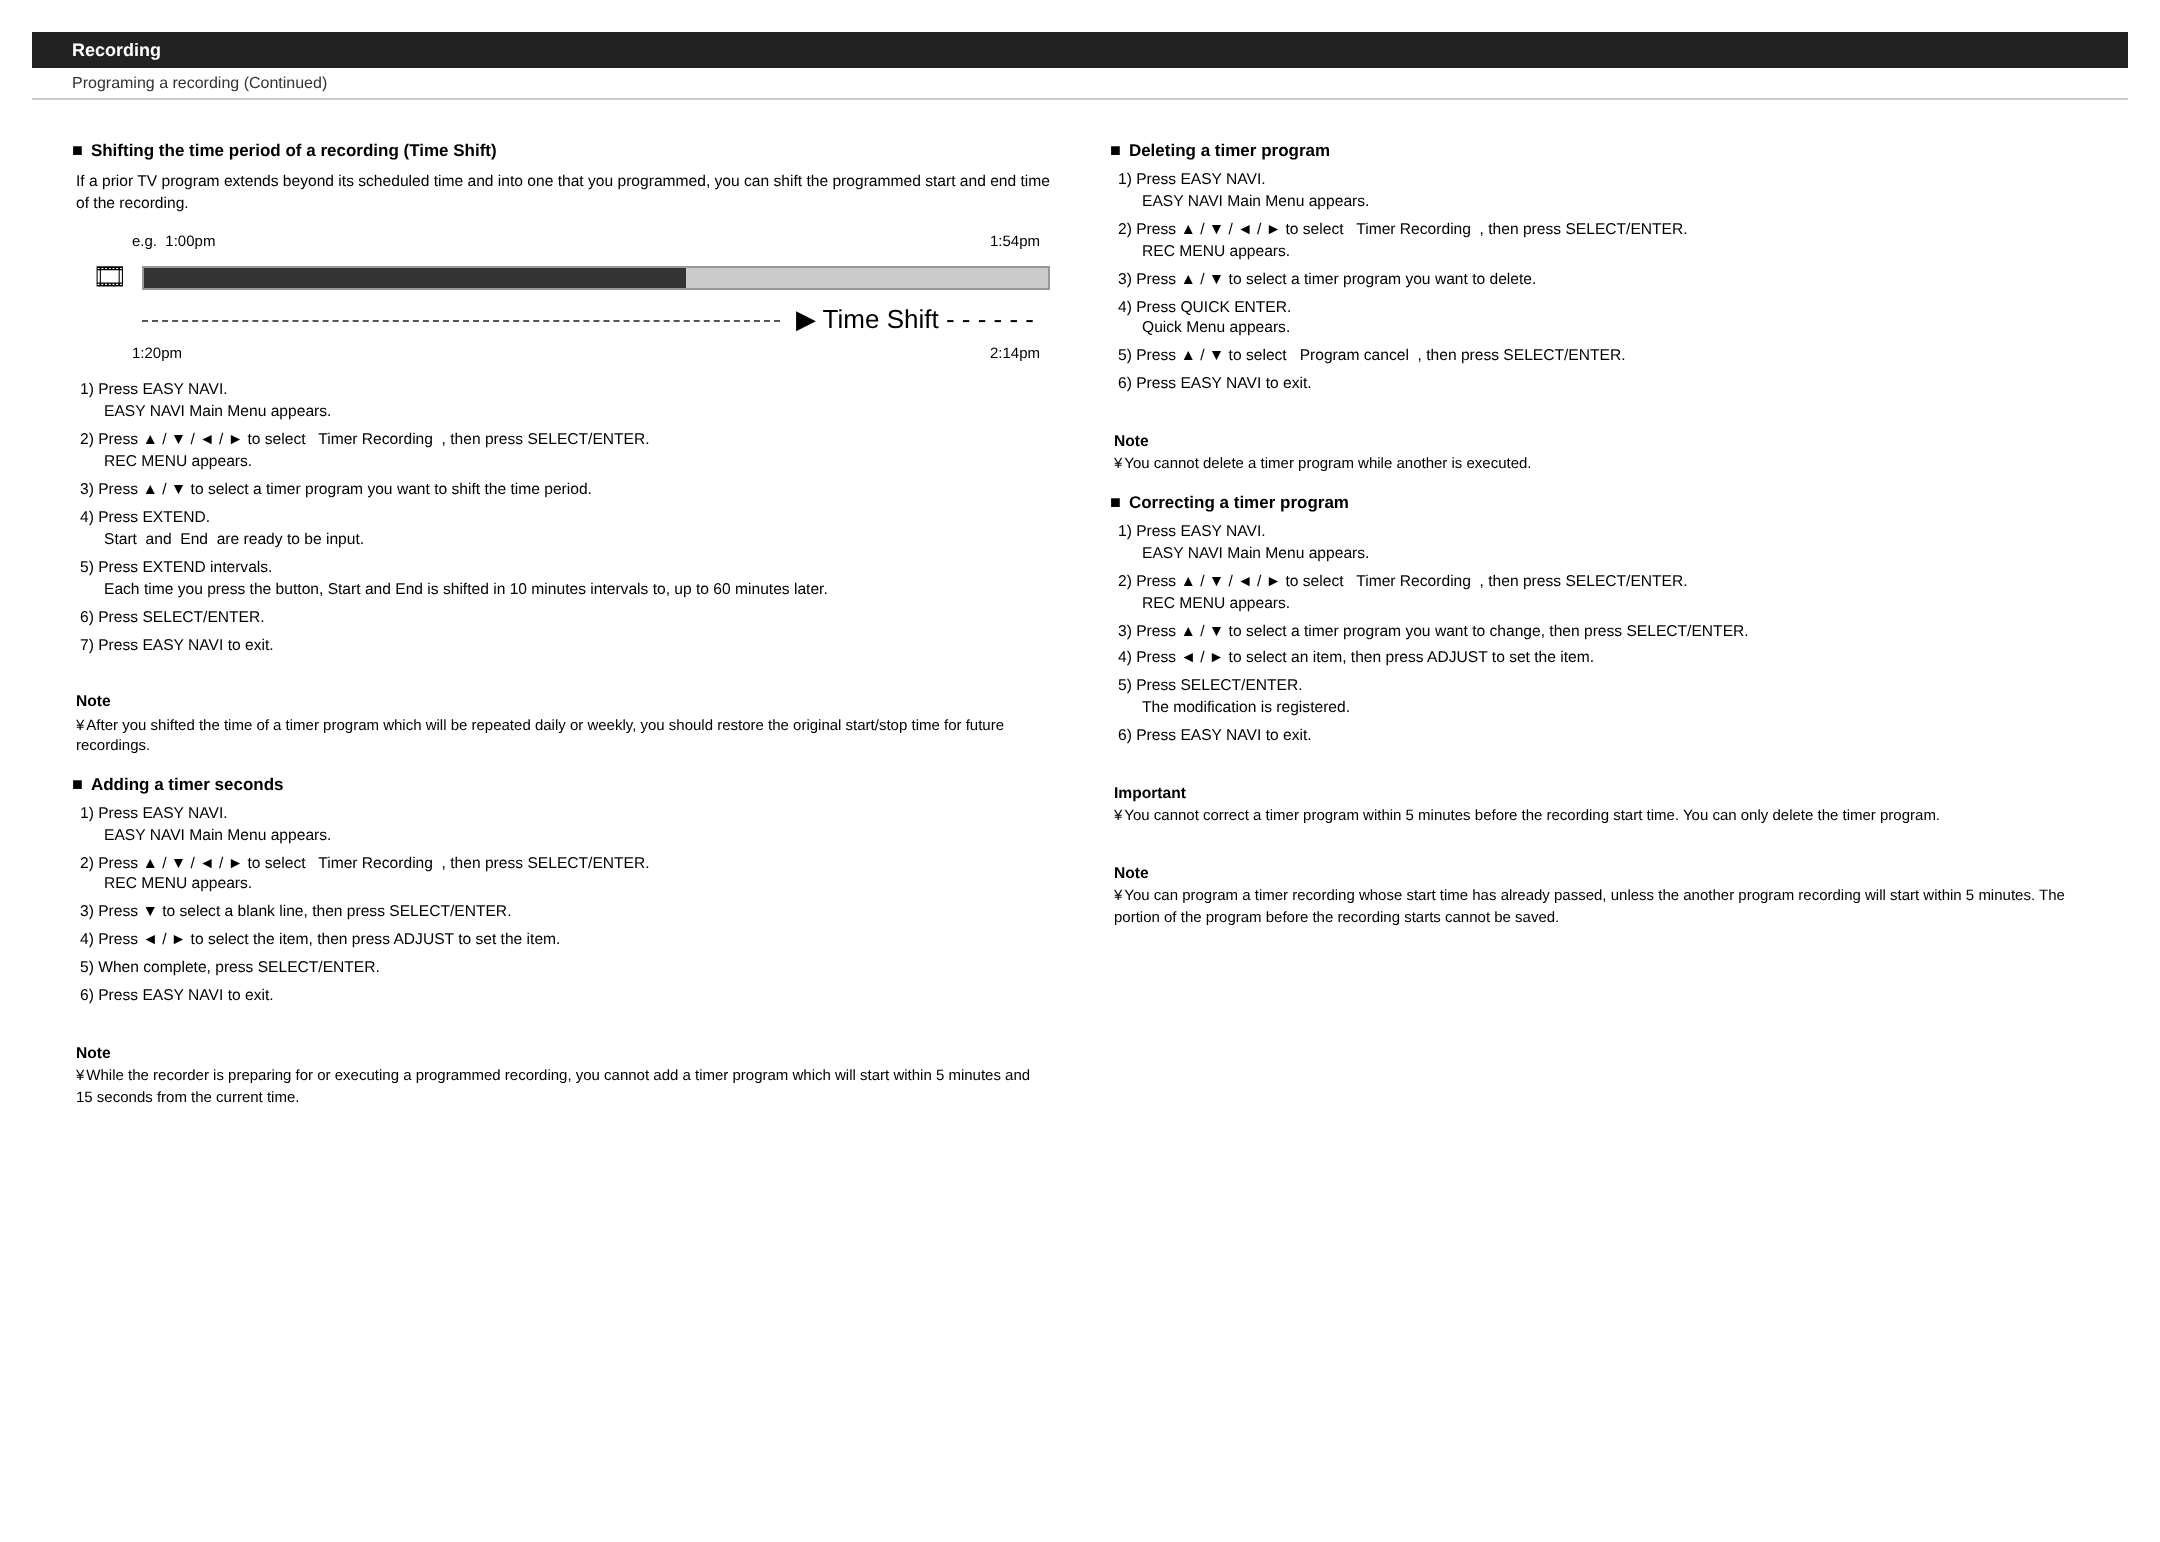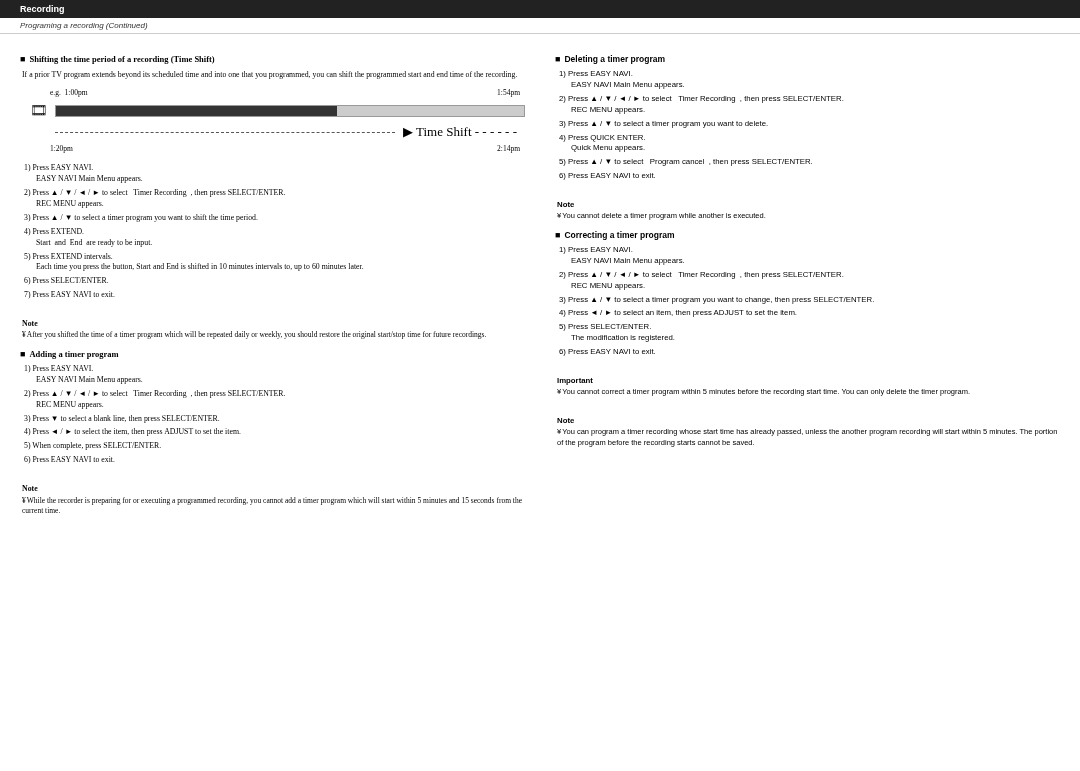--- a/index.html
+++ b/index.html
@@ -10,21 +10,21 @@
       color: #000;
       width: 1080px;
       min-height: 771px;
       padding: 0;
     }
 
     .page-container {
       width: 1080px;
       min-height: 771px;
       background: #fff;
-      padding: 0;
+      padding: 16px;
     }
 
     
     .header-bar {
       background: #222;
       height: 18px;
       display: flex;
       align-items: center;
       padding: 0 20px;
     }
@@ -33,32 +33,30 @@
       font-size: 9px;
       font-weight: bold;
     }
 
     .subheader {
       padding: 3px 20px 3px 20px;
       font-size: 8px;
       color: #333;
       border-bottom: 1px solid #ccc;
       margin-bottom: 10px;
-      font-style: italic;
     }
 
     .content-area {
       display: flex;
       padding: 10px 20px 10px 20px;
       gap: 30px;
     }
 
     .left-col {
       flex: 1;
-      font-family: Liberation Serif, serif;
     }
 
     .right-col {
       flex: 1;
     }
 
     .section-header {
       display: flex;
       align-items: flex-start;
       font-size: 8.5px;
@@ -263,21 +261,21 @@
 
         <div class="note-block">
           <div class="note-title">Note</div>
           <div class="note-text">
             <span class="bullet-note">After you shifted the time of a timer program which will be repeated daily or weekly, you should restore the original start/stop time for future recordings.</span>
           </div>
         </div>
       </div>
 
       <div class="section-header">
-        <span>Adding a timer program</span>
+        <span>Adding a timer seconds</span>
       </div>
 
       <div class="section-body">
         <div class="step-list">
           <div class="step-item">
             <span>1) </span><span>Press EASY NAVI.</span>
             <div class="step-sub">EASY NAVI Main Menu appears.</div>
           </div>
           <div class="step-item">
             <span>2) </span><span>Press ▲ / ▼ / ◄ / ► to select &nbsp; Timer Recording &nbsp;, then press SELECT/ENTER.</span>

